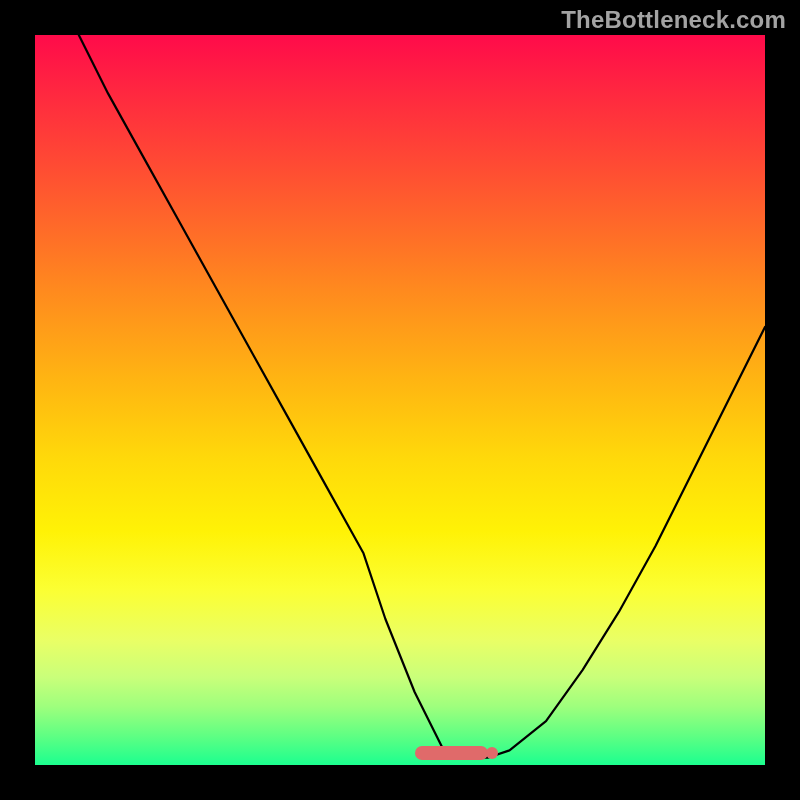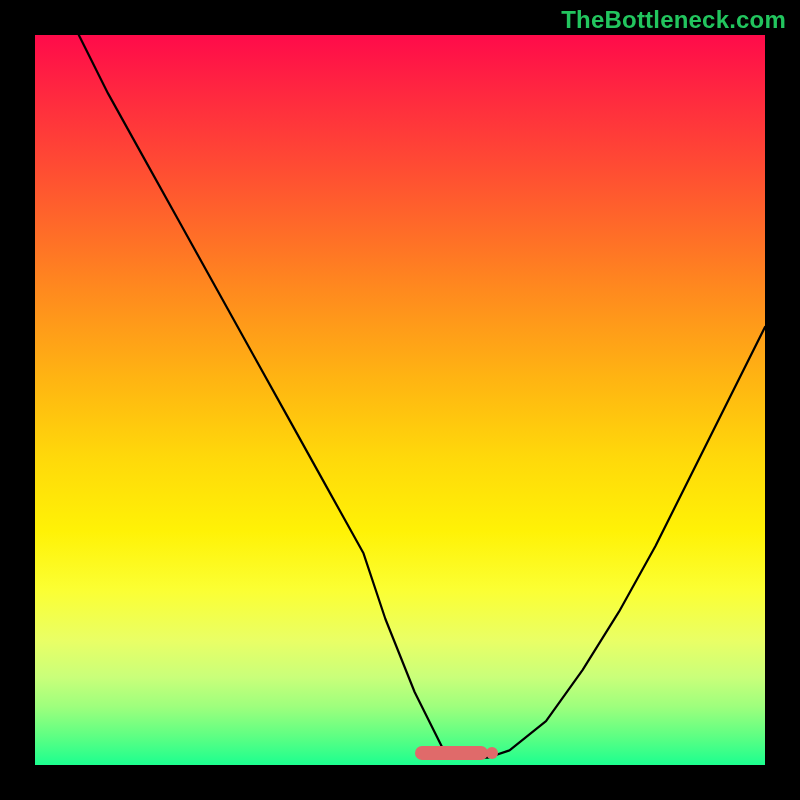--- a/index.html
+++ b/index.html
@@ -14,21 +14,21 @@
   .frame {
     position: relative;
     width: 800px;
     height: 800px;
     background: #000;
   }
   .attribution {
     position: absolute;
     top: 6px;
     right: 14px;
-    color: #22c55e;
+    color: #a3a3a3;
     font-size: 24px;
     font-weight: 600;
     letter-spacing: 0.2px;
   }
   .plot {
     position: absolute;
     left: 35px;
     top: 35px;
     width: 730px;
     height: 730px;

